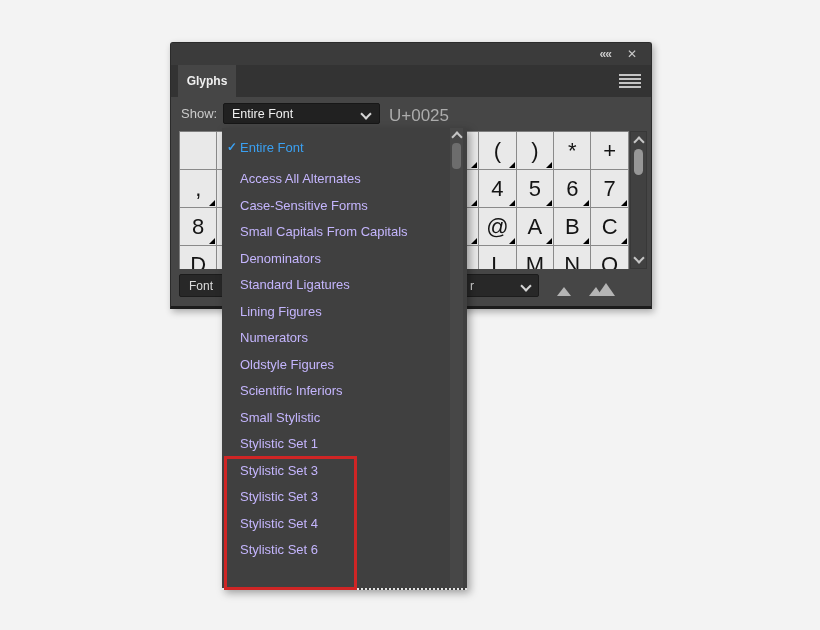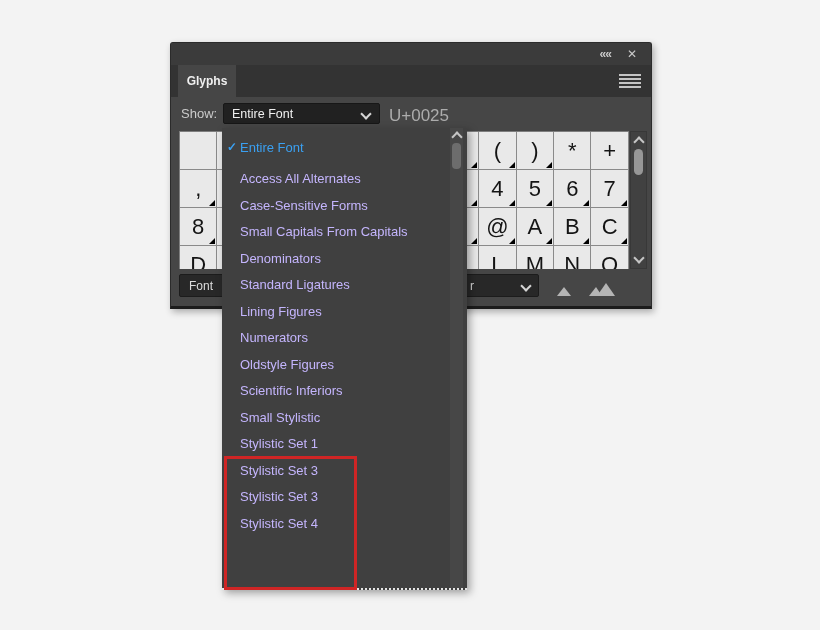--- a/index.html
+++ b/index.html
@@ -319,20 +319,23 @@
       </li>
       <li class="">
         <span>Stylistic Set 3</span>
       </li>
       <li class="">
         <span>Stylistic Set 3</span>
       </li>
       <li class="">
         <span>Stylistic Set 4</span>
       </li>
+      <li class="">
+        <span>Stylistic Set 6</span>
+      </li>
     </ul>
   <div class="menu-scroll">
     <span class="chev up"></span>
     <span class="thumb"></span>
   </div>
 </div>
 
 <div class="red-box"></div>
 
 </body></html>

